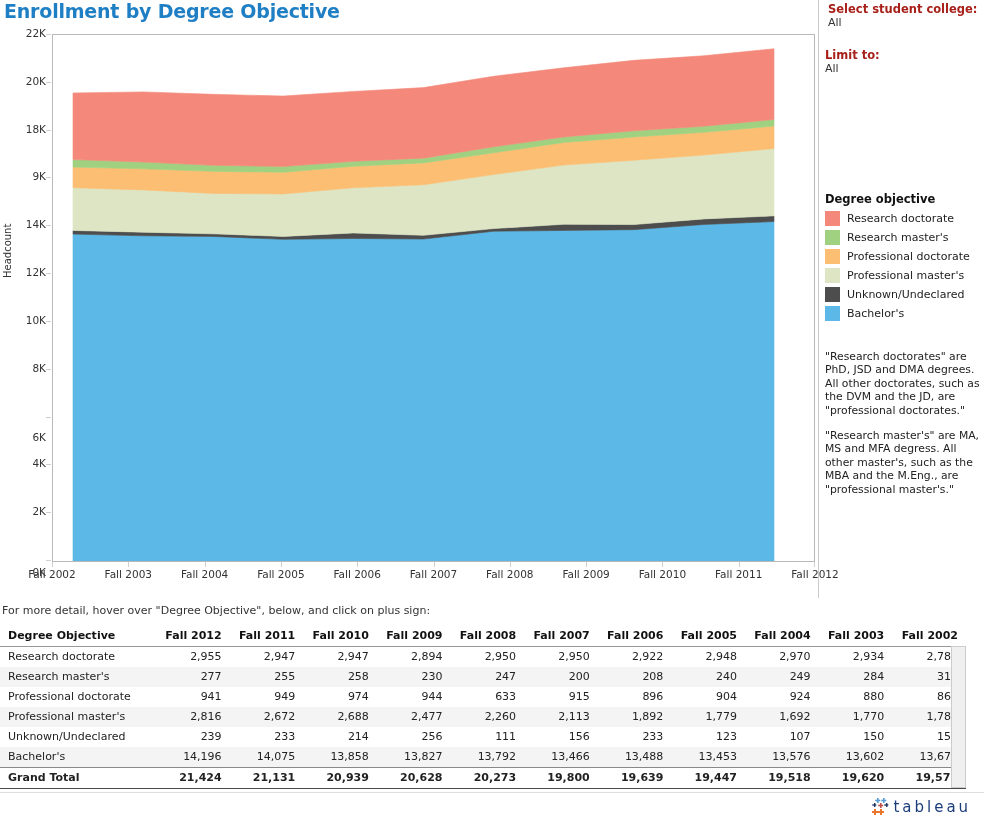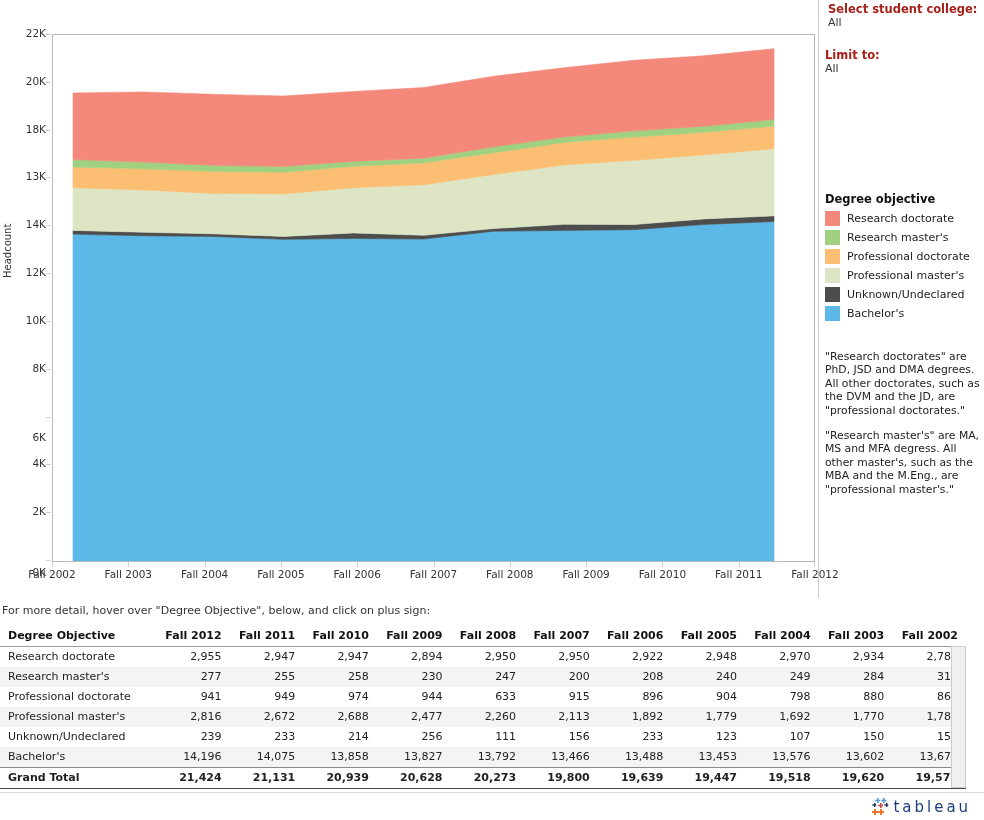--- a/index.html
+++ b/index.html
@@ -103,41 +103,42 @@
   .logo-word{
     font-size:15px;color:#1b3d7a;letter-spacing:3px;
     font-family:"DejaVu Sans", sans-serif;
   }
 </style>
 </head>
 <body>
 
 <div class="dash">
 
+  <div class="title">Enrollment by Degree Objective</div>
 
   <div class="chart-wrap">
     <div class="axis-title">Headcount</div>
     <div class="ylabels">
         <div class="ytick" style="top: 526px; margin-top: 13px;">0K</div>
         <div class="ytickmark" style="top: 532px;"></div>
         <div class="ytick" style="top: 478.182px;">2K</div>
         <div class="ytickmark" style="top: 484.182px;"></div>
         <div class="ytick" style="top: 430.364px;">4K</div>
         <div class="ytickmark" style="top: 436.364px;"></div>
         <div class="ytick" style="top: 404px;">6K</div>
         <div class="ytickmark" style="top: 388.545px;"></div>
         <div class="ytick" style="top: 334.727px;">8K</div>
         <div class="ytickmark" style="top: 340.727px;"></div>
         <div class="ytick" style="top: 286.909px;">10K</div>
         <div class="ytickmark" style="top: 292.909px;"></div>
         <div class="ytick" style="top: 239.091px;">12K</div>
         <div class="ytickmark" style="top: 245.091px;"></div>
         <div class="ytick" style="top: 191.273px;">14K</div>
         <div class="ytickmark" style="top: 197.273px;"></div>
-        <div class="ytick" style="top: 143.455px;">13K</div>
+        <div class="ytick" style="top: 143.455px;">9K</div>
         <div class="ytickmark" style="top: 149.455px;"></div>
         <div class="ytick" style="top: 95.6364px;">18K</div>
         <div class="ytickmark" style="top: 101.636px;"></div>
         <div class="ytick" style="top: 47.8182px;">20K</div>
         <div class="ytickmark" style="top: 53.8182px;"></div>
         <div class="ytick" style="top: 0px;">22K</div>
         <div class="ytickmark" style="top: 6px;"></div>
       </div>
     <div class="plot">
       <svg id="area-svg" width="761" height="526" viewBox="0 0 761 526" preserveAspectRatio="none">
@@ -276,21 +277,21 @@
           <tr>
             <td class="c0" style="width: 140px;">Professional doctorate</td>
             <td class="num">941</td>
             <td class="num">949</td>
             <td class="num">974</td>
             <td class="num">944</td>
             <td class="num">633</td>
             <td class="num">915</td>
             <td class="num">896</td>
             <td class="num">904</td>
-            <td class="num">798</td>
+            <td class="num">924</td>
             <td class="num">880</td>
             <td class="num">863</td>
           </tr>
           <tr class="alt">
             <td class="c0" style="width: 140px;">Professional master's</td>
             <td class="num">2,816</td>
             <td class="num">2,672</td>
             <td class="num">2,688</td>
             <td class="num">2,477</td>
             <td class="num">2,260</td>

